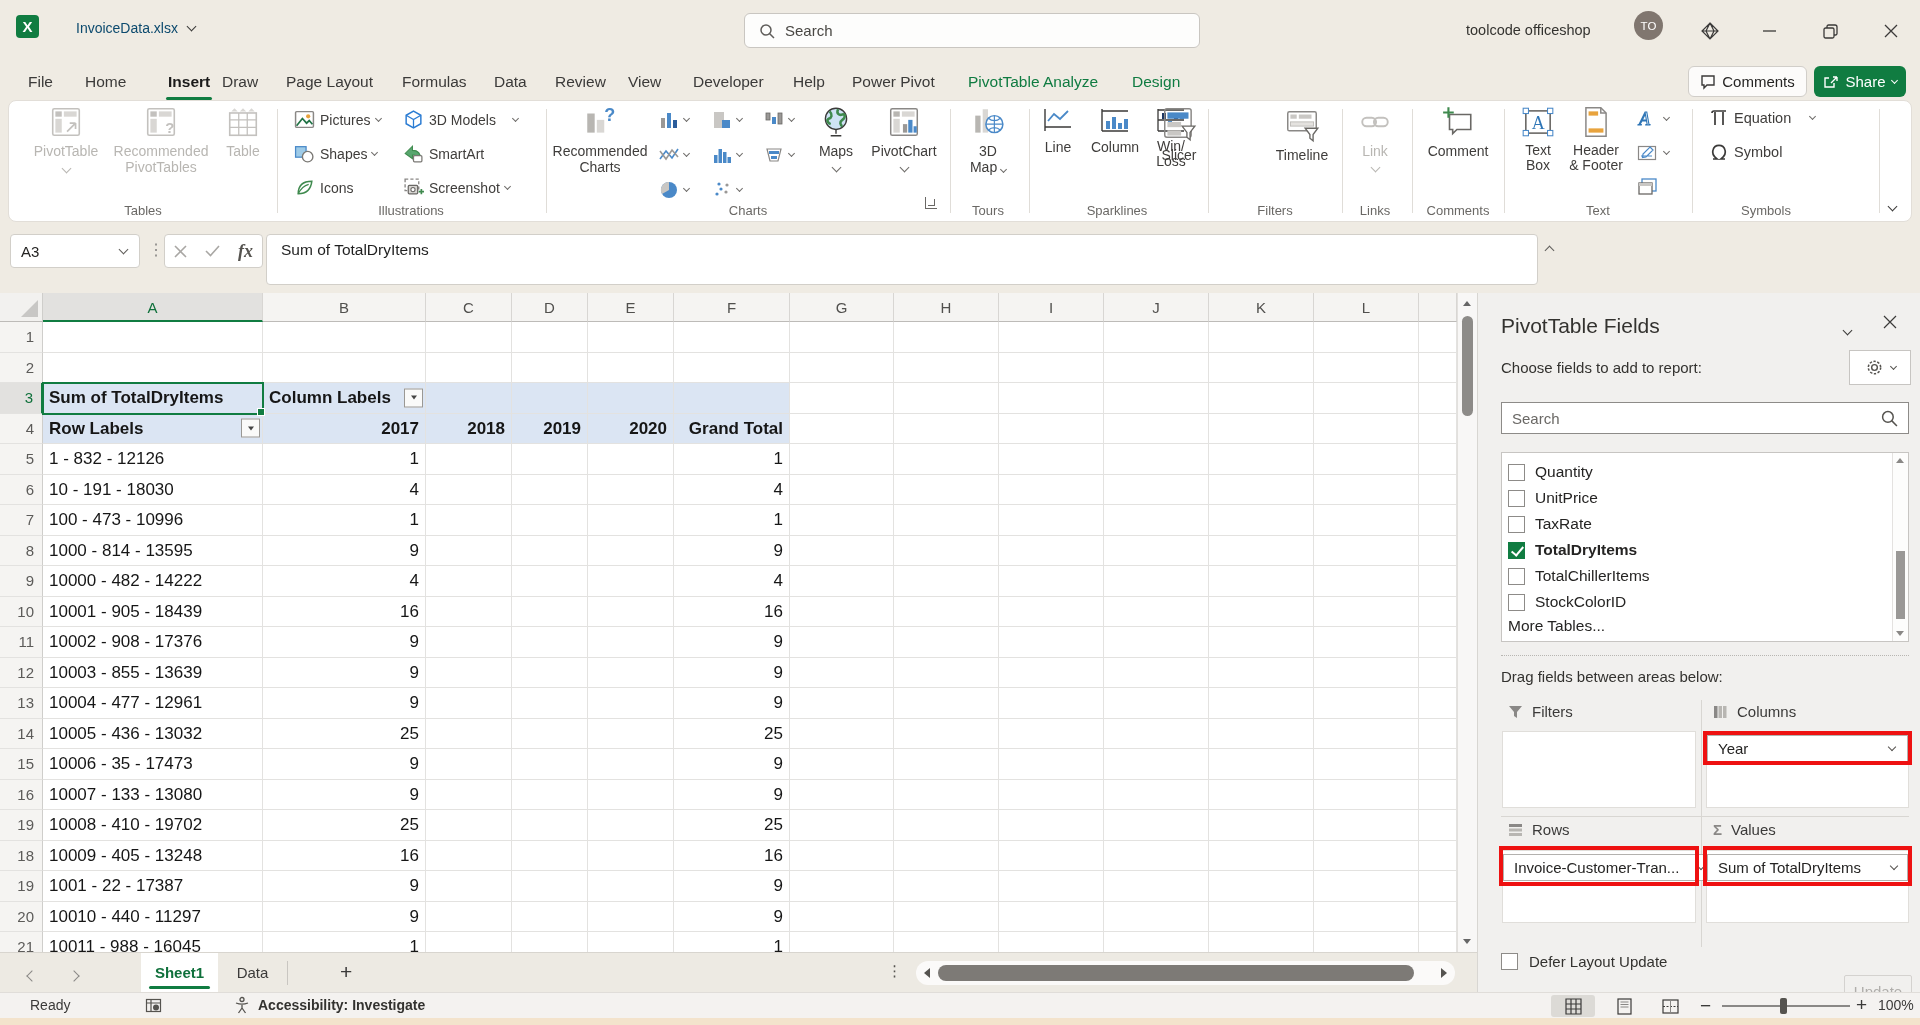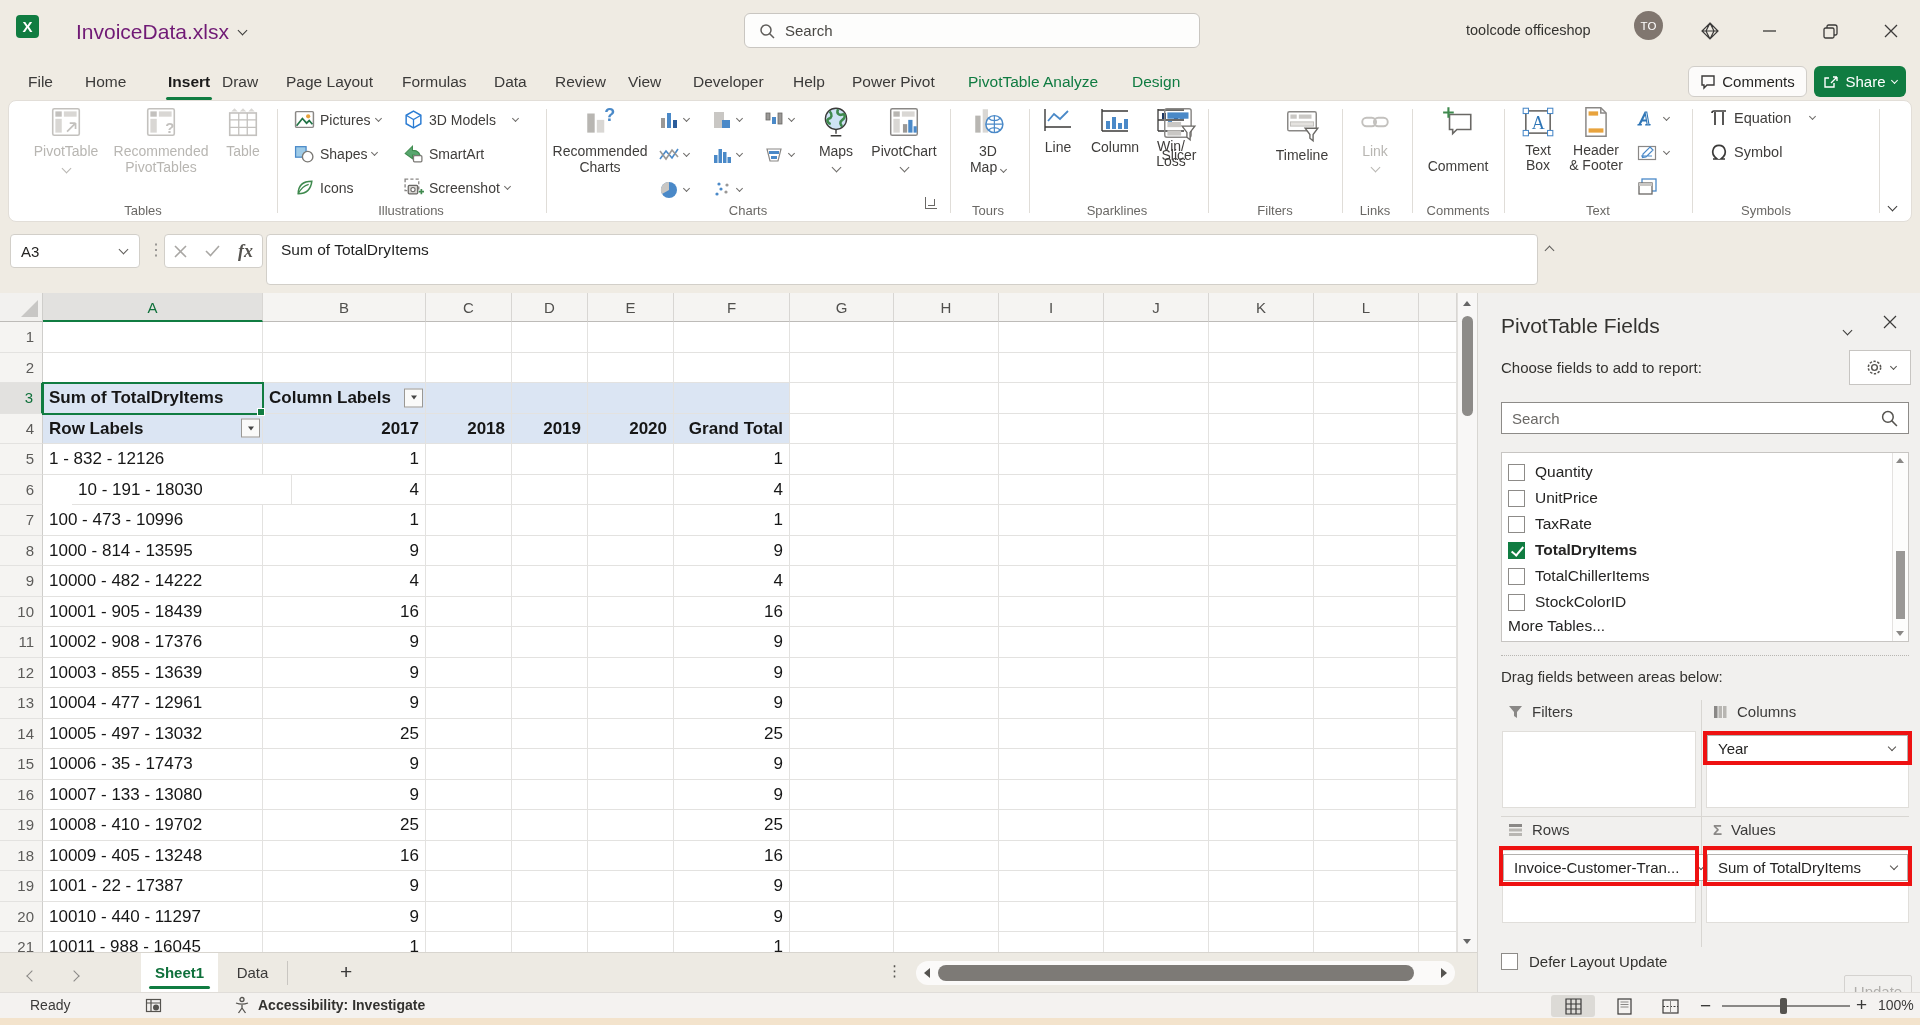--- a/index.html
+++ b/index.html
@@ -10,21 +10,21 @@
 
 .chev{display:inline-block;width:7px;height:7px;border-right:1.5px solid currentColor;border-bottom:1.5px solid currentColor;transform:rotate(45deg);margin-top:-3px;}
 .chevup{transform:rotate(-135deg);margin-top:4px;}
 .chevl{transform:rotate(135deg);}
 .chevr{transform:rotate(-45deg);}
 .tri-d{width:0;height:0;border-left:4px solid transparent;border-right:4px solid transparent;border-top:5px solid #444;}
 .tri-u{width:0;height:0;border-left:4px solid transparent;border-right:4px solid transparent;border-bottom:5px solid #666;}
 
 .titlebar{position:absolute;left:0;top:0;width:1920px;height:64px;background:#efebe3;}
 .xlicon{position:absolute;left:16px;top:15px;width:23px;height:23px;background:#107c41;border-radius:4px;color:#fff;font-weight:bold;font-size:15px;text-align:center;line-height:23px;}
-.doctitle{position:absolute;left:76px;top:20px;font-size:21px;color:#701a75;}
+.doctitle{position:absolute;left:76px;top:20px;font-size:14px;color:#0c4a6e;}
 .searchbox{position:absolute;left:744px;top:13px;width:456px;height:35px;background:#fdfdfc;border:1px solid #c9c6c1;border-radius:6px;display:flex;align-items:center;color:#494743;font-size:15px;}
 .winbtn{position:absolute;top:16px;width:30px;height:30px;display:flex;align-items:center;justify-content:center;color:#3b3a39;}
 .avatar{position:absolute;left:1634px;top:11px;width:29px;height:29px;border-radius:50%;background:#80766f;color:#fff;font-size:11.5px;display:flex;align-items:center;justify-content:center;}
 
 .tabrow{position:absolute;left:0;top:64px;width:1920px;height:36px;}
 .rtab{position:absolute;top:3px;font-size:15.5px;color:#3b3a39;height:30px;line-height:30px;}
 .rtab.active{color:#0f6a3d;font-weight:bold;color:#1a1a1a;}
 .rtab.green{color:#0f7b41;}
 .rtab.active::after{content:"";position:absolute;left:-2px;right:-2px;bottom:-3px;height:3.5px;background:#107c41;border-radius:2px;}
 .commentsbtn{position:absolute;left:1688px;top:2px;width:119px;height:31px;background:#fcfbfa;border:1px solid #d1cec9;border-radius:6px;display:flex;align-items:center;justify-content:center;gap:6px;font-size:15px;color:#252423;}
@@ -424,21 +424,21 @@
       <svg width="34" height="34" viewBox="0 0 32 32">
           <rect x="4" y="12" width="13" height="8" rx="4" fill="none" stroke="#c3c1be" stroke-width="1.8"></rect>
           <rect x="15" y="12" width="13" height="8" rx="4" fill="none" stroke="#c3c1be" stroke-width="1.8"></rect>
         </svg>
       <span class="lbl">Link</span>
       <span class="chev" style="margin-top:5px;"></span>
     </div>
     <div class="rgroup-label" style="left:1366px;">Links</div>
     <div class="rdiv" style="left:1403px;"></div>
 
-    <div class="bigbtn" style="left:1410px;width:78px;gap:15px;">
+    <div class="bigbtn" style="left:1410px;width:78px;">
       <svg width="34" height="34" viewBox="0 0 32 32">
           <path d="M8 9 h20 v14 h-13 l-4 4 v-4 h-3 z" fill="#fff" stroke="#6a6865" stroke-width="1.5"></path>
           <path d="M7 2 v10 M2 7 h10" stroke="#3f8a4e" stroke-width="2"></path>
         </svg>
       <span class="lbl">Comment</span>
     </div>
     <div class="rgroup-label" style="left:1449px;">Comments</div>
     <div class="rdiv" style="left:1495px;"></div>
 
     <div class="bigbtn" style="left:1504px;width:50px;">
@@ -604,21 +604,21 @@
       <div class="gcell " style="left:588px;top:151px;width:86px;height:30.5px;line-height:29.5px;"></div>
       <div class="gcell num" style="left:674px;top:151px;width:116px;height:30.5px;line-height:29.5px;">1</div>
       <div class="gcell " style="left:790px;top:151px;width:104px;height:30.5px;line-height:29.5px;"></div>
       <div class="gcell " style="left:894px;top:151px;width:105px;height:30.5px;line-height:29.5px;"></div>
       <div class="gcell " style="left:999px;top:151px;width:105px;height:30.5px;line-height:29.5px;"></div>
       <div class="gcell " style="left:1104px;top:151px;width:105px;height:30.5px;line-height:29.5px;"></div>
       <div class="gcell " style="left:1209px;top:151px;width:105px;height:30.5px;line-height:29.5px;"></div>
       <div class="gcell " style="left:1314px;top:151px;width:105px;height:30.5px;line-height:29.5px;"></div>
       <div class="gcell " style="left:1419px;top:151px;width:38px;height:30.5px;line-height:29.5px;"></div>
       <div class="grow-h" style="top:181.5px;height:30.5px;line-height:30.5px;">6</div>
-      <div class="gcell " style="left:43px;top:181.5px;width:220px;height:30.5px;line-height:29.5px;margin-left:29px;">10 - 191 - 18030</div>
+      <div class="gcell " style="left:43px;top:181.5px;width:220px;height:30.5px;line-height:29.5px;">10 - 191 - 18030</div>
       <div class="gcell num" style="left:263px;top:181.5px;width:163px;height:30.5px;line-height:29.5px;">4</div>
       <div class="gcell " style="left:426px;top:181.5px;width:86px;height:30.5px;line-height:29.5px;"></div>
       <div class="gcell " style="left:512px;top:181.5px;width:76px;height:30.5px;line-height:29.5px;"></div>
       <div class="gcell " style="left:588px;top:181.5px;width:86px;height:30.5px;line-height:29.5px;"></div>
       <div class="gcell num" style="left:674px;top:181.5px;width:116px;height:30.5px;line-height:29.5px;">4</div>
       <div class="gcell " style="left:790px;top:181.5px;width:104px;height:30.5px;line-height:29.5px;"></div>
       <div class="gcell " style="left:894px;top:181.5px;width:105px;height:30.5px;line-height:29.5px;"></div>
       <div class="gcell " style="left:999px;top:181.5px;width:105px;height:30.5px;line-height:29.5px;"></div>
       <div class="gcell " style="left:1104px;top:181.5px;width:105px;height:30.5px;line-height:29.5px;"></div>
       <div class="gcell " style="left:1209px;top:181.5px;width:105px;height:30.5px;line-height:29.5px;"></div>
@@ -716,21 +716,21 @@
       <div class="gcell " style="left:588px;top:395px;width:86px;height:30.5px;line-height:29.5px;"></div>
       <div class="gcell num" style="left:674px;top:395px;width:116px;height:30.5px;line-height:29.5px;">9</div>
       <div class="gcell " style="left:790px;top:395px;width:104px;height:30.5px;line-height:29.5px;"></div>
       <div class="gcell " style="left:894px;top:395px;width:105px;height:30.5px;line-height:29.5px;"></div>
       <div class="gcell " style="left:999px;top:395px;width:105px;height:30.5px;line-height:29.5px;"></div>
       <div class="gcell " style="left:1104px;top:395px;width:105px;height:30.5px;line-height:29.5px;"></div>
       <div class="gcell " style="left:1209px;top:395px;width:105px;height:30.5px;line-height:29.5px;"></div>
       <div class="gcell " style="left:1314px;top:395px;width:105px;height:30.5px;line-height:29.5px;"></div>
       <div class="gcell " style="left:1419px;top:395px;width:38px;height:30.5px;line-height:29.5px;"></div>
       <div class="grow-h" style="top:425.5px;height:30.5px;line-height:30.5px;">14</div>
-      <div class="gcell " style="left:43px;top:425.5px;width:220px;height:30.5px;line-height:29.5px;">10005 - 497 - 13032</div>
+      <div class="gcell " style="left:43px;top:425.5px;width:220px;height:30.5px;line-height:29.5px;">10005 - 436 - 13032</div>
       <div class="gcell num" style="left:263px;top:425.5px;width:163px;height:30.5px;line-height:29.5px;">25</div>
       <div class="gcell " style="left:426px;top:425.5px;width:86px;height:30.5px;line-height:29.5px;"></div>
       <div class="gcell " style="left:512px;top:425.5px;width:76px;height:30.5px;line-height:29.5px;"></div>
       <div class="gcell " style="left:588px;top:425.5px;width:86px;height:30.5px;line-height:29.5px;"></div>
       <div class="gcell num" style="left:674px;top:425.5px;width:116px;height:30.5px;line-height:29.5px;">25</div>
       <div class="gcell " style="left:790px;top:425.5px;width:104px;height:30.5px;line-height:29.5px;"></div>
       <div class="gcell " style="left:894px;top:425.5px;width:105px;height:30.5px;line-height:29.5px;"></div>
       <div class="gcell " style="left:999px;top:425.5px;width:105px;height:30.5px;line-height:29.5px;"></div>
       <div class="gcell " style="left:1104px;top:425.5px;width:105px;height:30.5px;line-height:29.5px;"></div>
       <div class="gcell " style="left:1209px;top:425.5px;width:105px;height:30.5px;line-height:29.5px;"></div>

